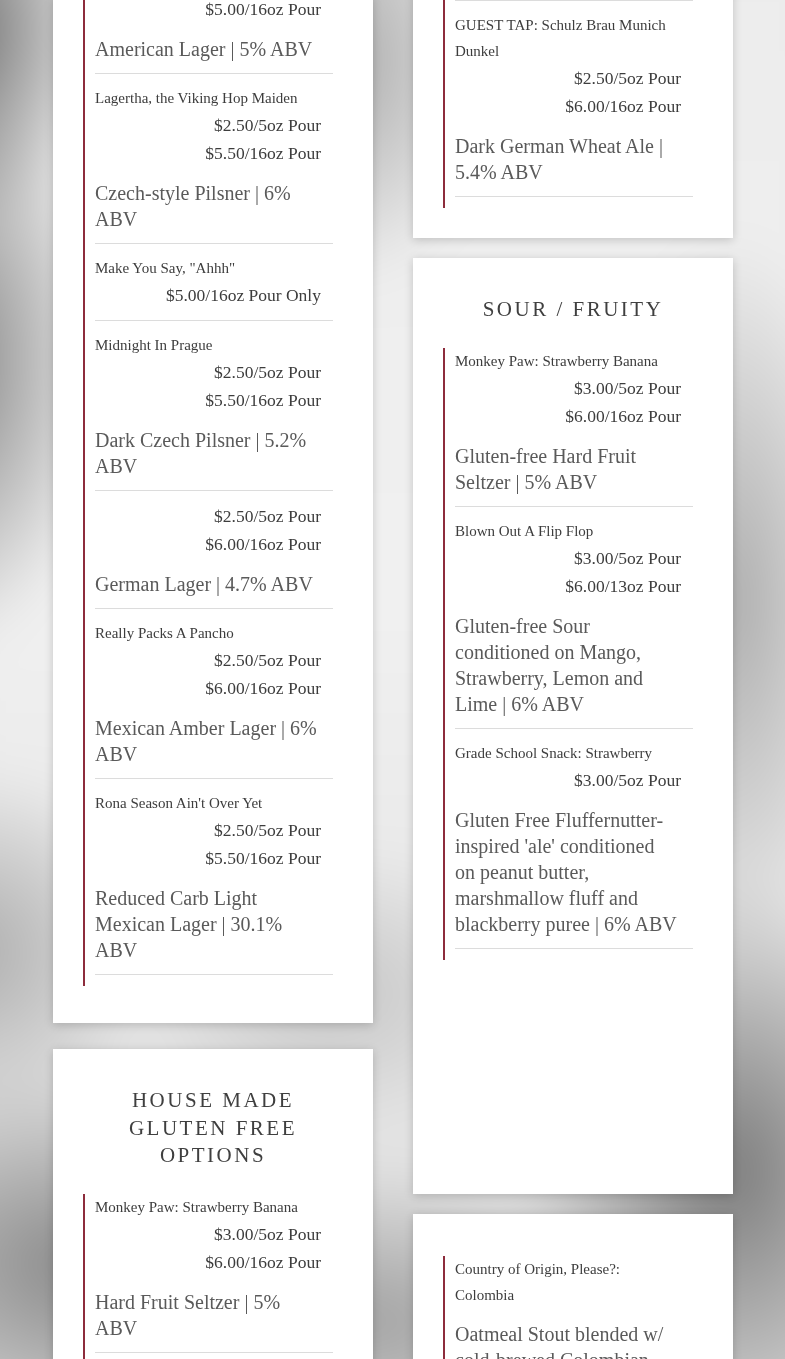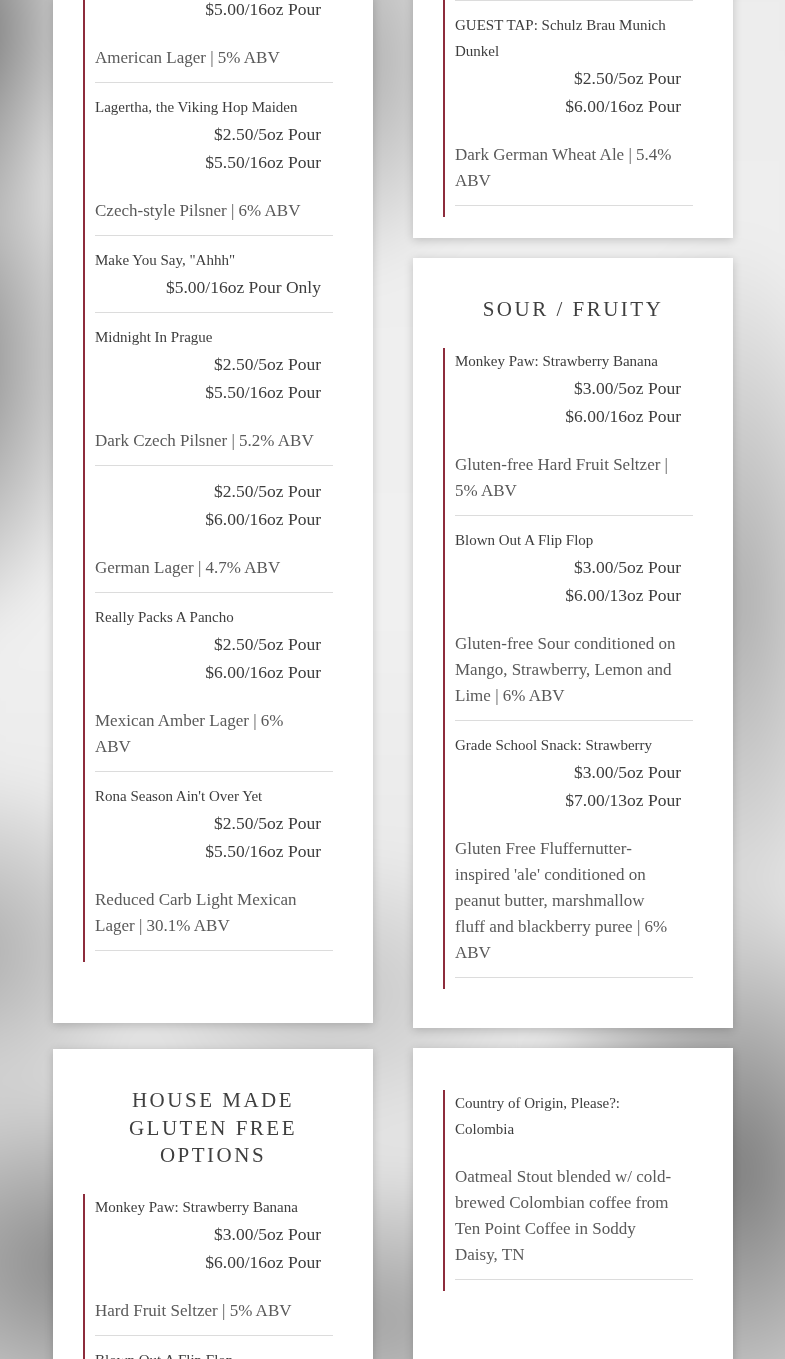--- a/index.html
+++ b/index.html
@@ -32,21 +32,21 @@
   .col-left  { left:53px;  top:-5px;  gap:26px; }
   .col-right { left:413px; top:-36px; gap:20px; }
   .card {
     background:#ffffff;
     box-shadow:0 2px 9px rgba(0,0,0,.18);
     padding:0 40px 0 30px;
     flex:none;
   }
   .card-a { height:1028px; }
   .card-b { height:274px; padding-top:36px; }
-  .card-c { height:770px; padding-top:38px; }
+  .card-c { height:936px; padding-top:38px; }
   .card-d { min-height:380px; padding-top:42px; }
   .card-e { min-height:370px; padding-top:38px; }
   .title-row {
     margin:0 -40px 24px -30px;
     display:flex; justify-content:center;
   }
   .card-title {
     max-width:242px;
     font-size:21px; font-weight:400;
     line-height:27.5px;
@@ -62,23 +62,23 @@
   .item-name {
     font-size:15px; line-height:26px;
     color:#3d3d3d; max-width:222px;
   }
   .item-price {
     font-size:17.5px; line-height:28px;
     color:#3d3d3d; text-align:right;
     padding-right:12px;
   }
   .item-desc {
-    font-size:17px; line-height:26px;
+    font-size:20px; line-height:26px;
     color:#5a5a5a; max-width:222px;
-    margin-top:22px;
+    margin-top:13px;
   }
   .divider {
     height:1px; background:#dcdcdc;
     margin:11px 0;
   }
   .divider.first { margin-top:0; }
 </style>
 </head>
 <body>
 
@@ -199,21 +199,20 @@
         <div class="item-name">Blown Out A Flip Flop</div>
         <div class="item-price">$3.00/5oz Pour</div>
         <div class="item-price">$6.00/13oz Pour</div>
         <div class="item-desc">Gluten-free Sour conditioned on Mango, Strawberry, Lemon and Lime | 6% ABV</div>
       </div>
       <div class="divider"></div>
 
       <div>
         <div class="item-name">Grade School Snack: Strawberry</div>
         <div class="item-price">$3.00/5oz Pour</div>
-        <div class="item-price">$7.00/13oz Pour</div>
         <div class="item-desc">Gluten Free Fluffernutter-inspired 'ale' conditioned on peanut butter, marshmallow fluff and blackberry puree | 6% ABV</div>
       </div>
       <div class="divider"></div>
 
     </div>
   </section>
 
   <section class="card card-d">
     <div class="menu-items">
 

